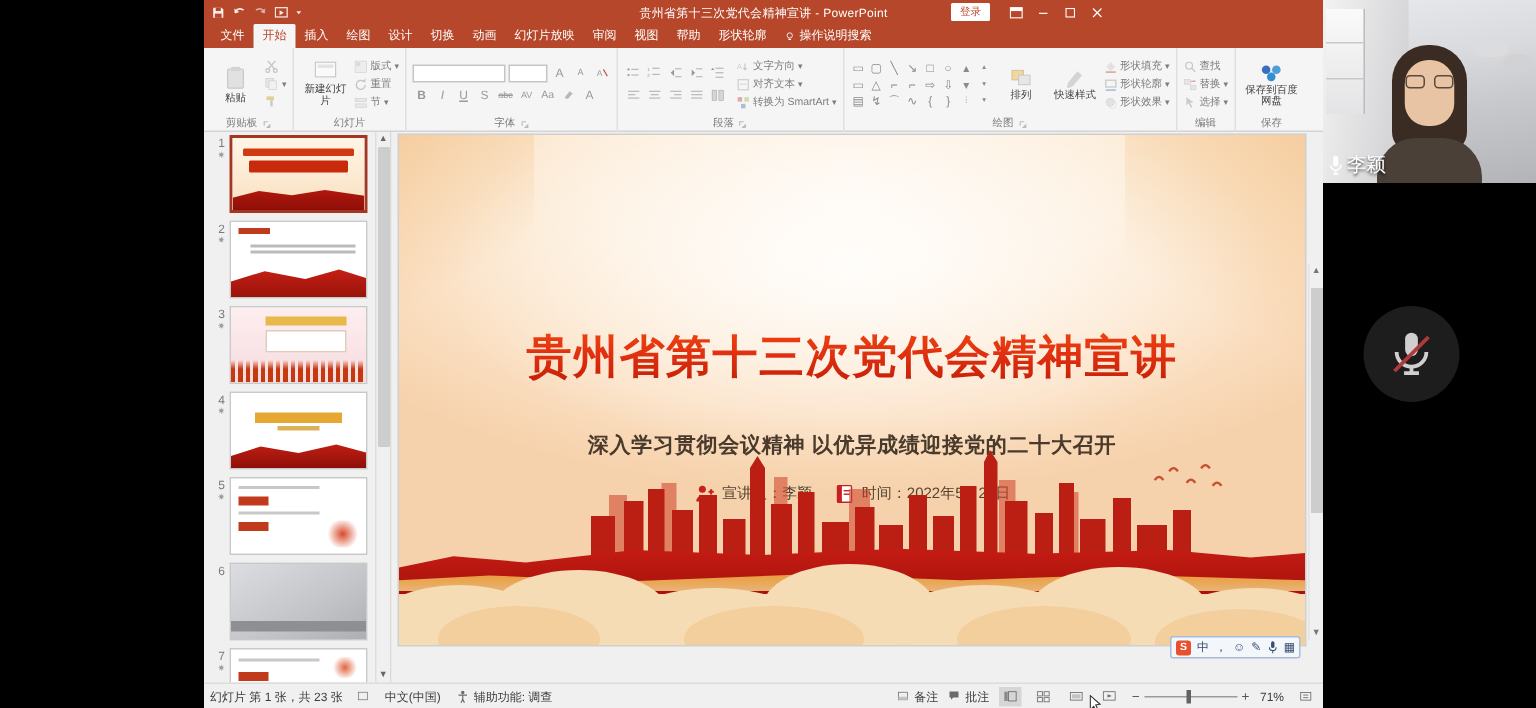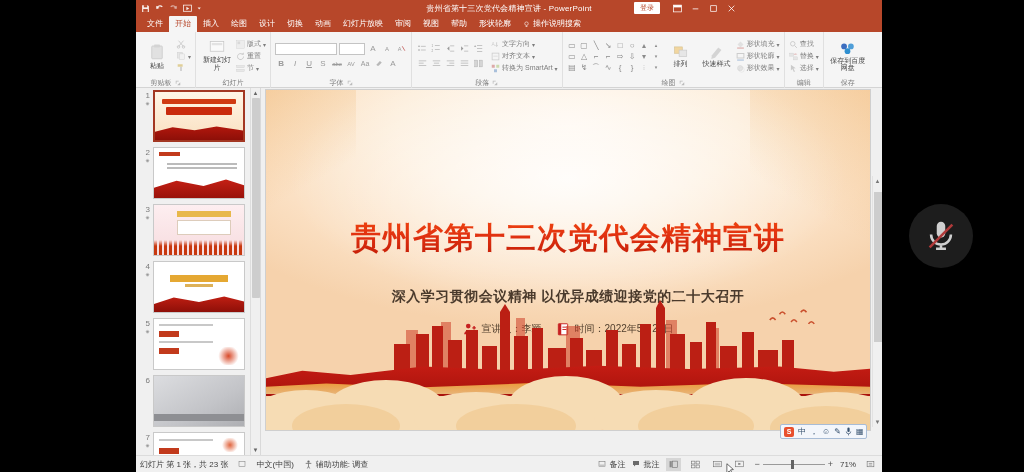--- a/index.html
+++ b/index.html
@@ -895,20 +895,43 @@
         </span>
       </div>
     </div>
 
     <svg class="cursor" viewBox="0 0 12 18">
       <path fill="#fff" stroke="#333" stroke-width="1" d="M1 1l9 8-4 .6 2.4 5L6.6 16 4.2 11 1 14z"></path>
     </svg>
   </div>
 
   <div id="vidcol">
+    <div class="vidtile">
+      <div class="vbg"></div>
+      <div class="vwall"></div>
+      <div class="vwindow"></div>
+      <div class="vlamp"></div>
+      <div class="vlamp2"></div>
+      <div class="person">
+        <div class="phair"></div>
+        <div class="pface"></div>
+        <div class="pglass">
+            <i></i>
+            <i></i>
+          </div>
+        <div class="pbody"></div>
+      </div>
+      <div class="vname">
+        <svg width="11" height="14" viewBox="0 0 12 16">
+          <rect x="4" y="1" width="4" height="8" rx="2" fill="#fff"></rect>
+          <path fill="none" stroke="#fff" stroke-width="1.3" d="M2 8a4 4 0 0 0 8 0M6 12v3M4 15h4"></path>
+        </svg>
+        <span>李颖</span>
+      </div>
+    </div>
 
     <div class="bigmic">
       <svg width="34" height="34" viewBox="0 0 24 24">
         <rect x="9" y="2" width="6" height="11" rx="3" fill="#cfcfcf"></rect>
         <path fill="none" stroke="#cfcfcf" stroke-width="1.8" d="M5 11a7 7 0 0 0 14 0M12 18v3M8.5 21h7"></path>
         <path stroke="#b03a3a" stroke-width="1.8" d="M4 20L20 4"></path>
       </svg>
     </div>
   </div>
 </div>

